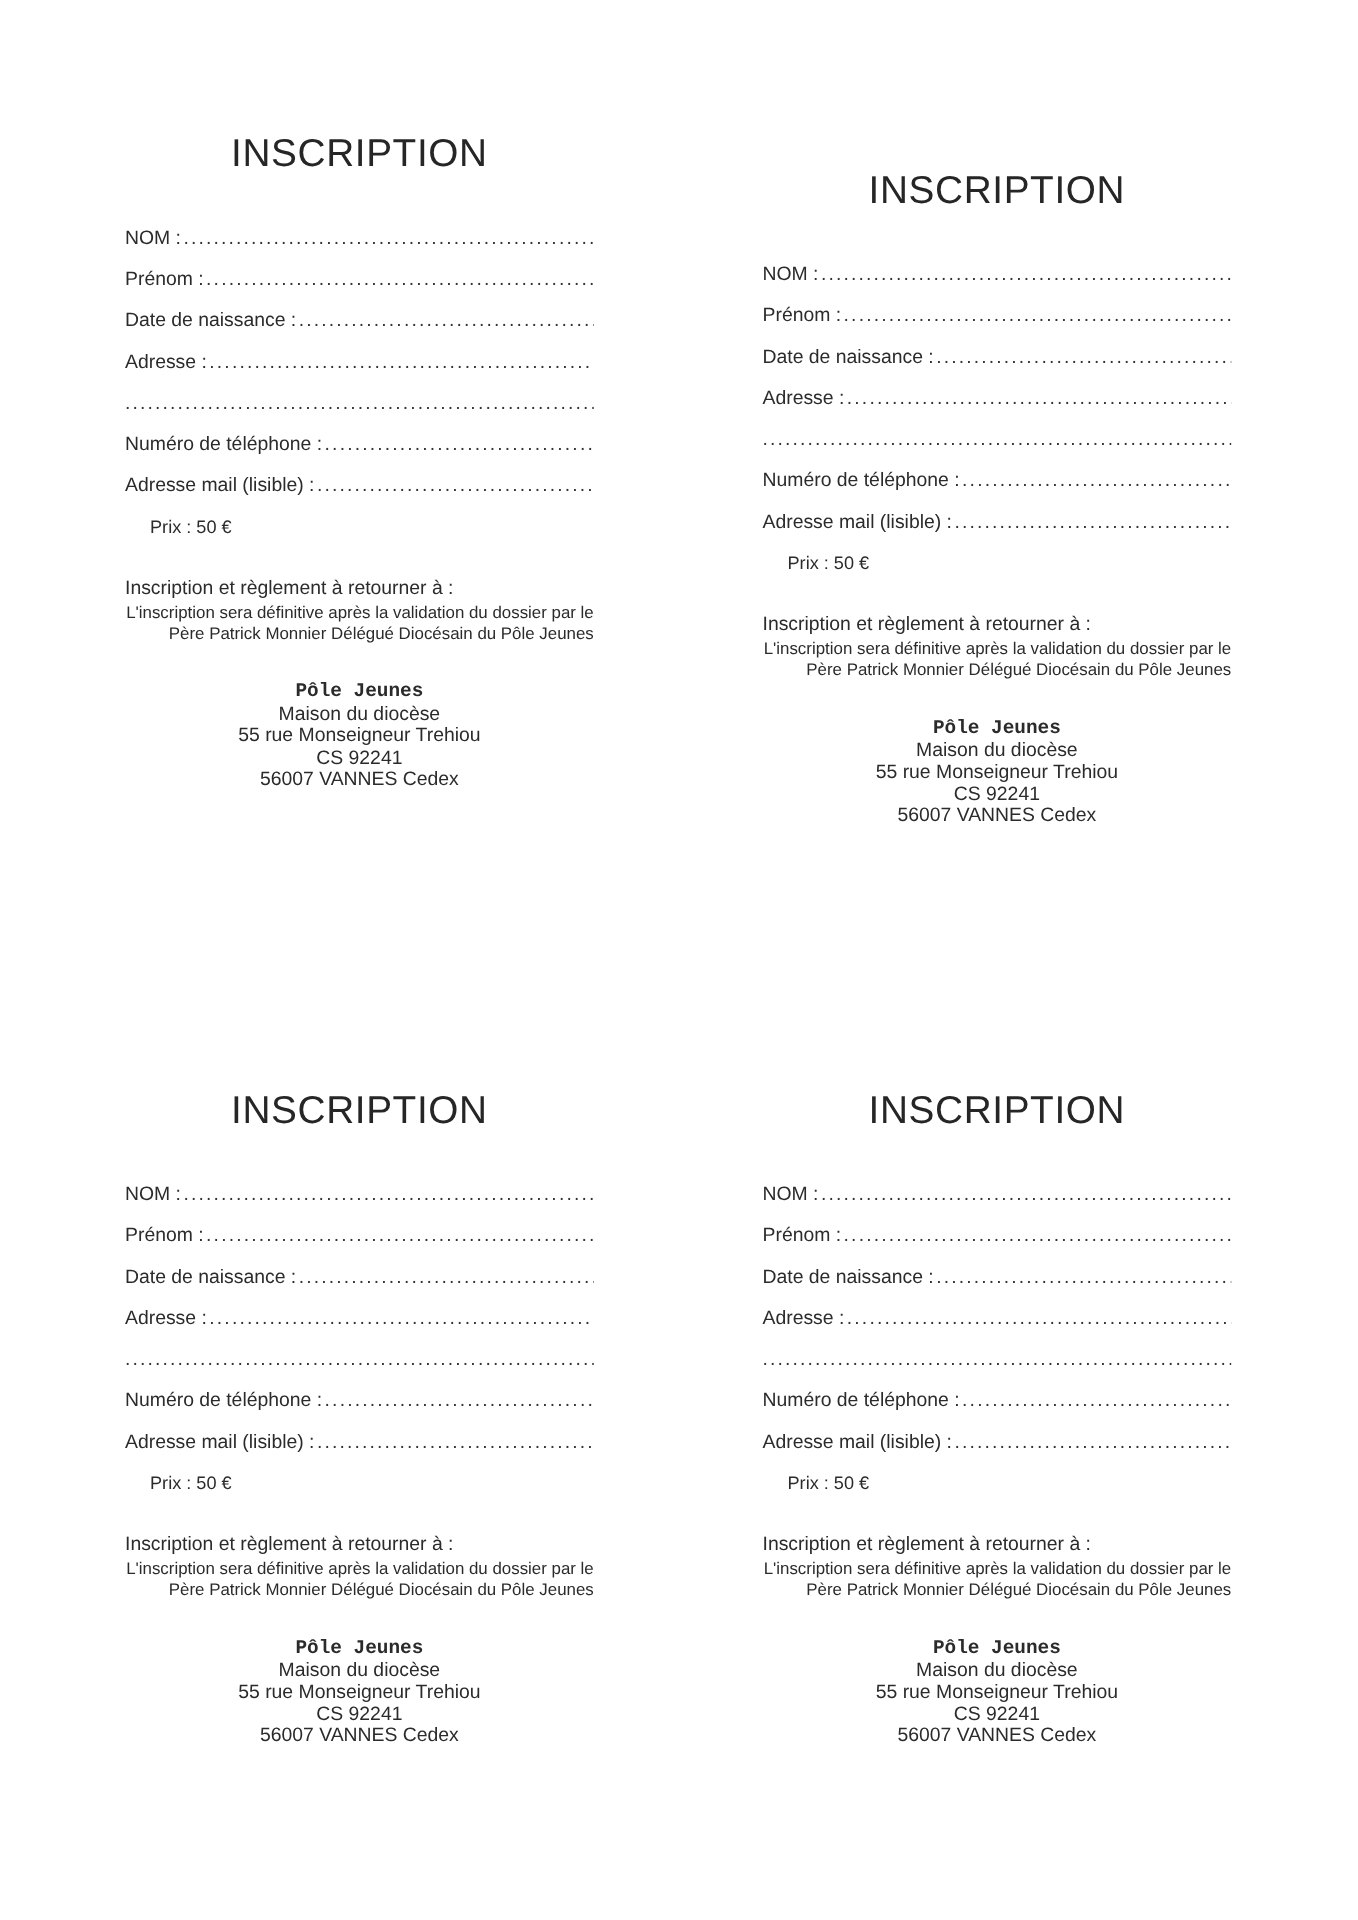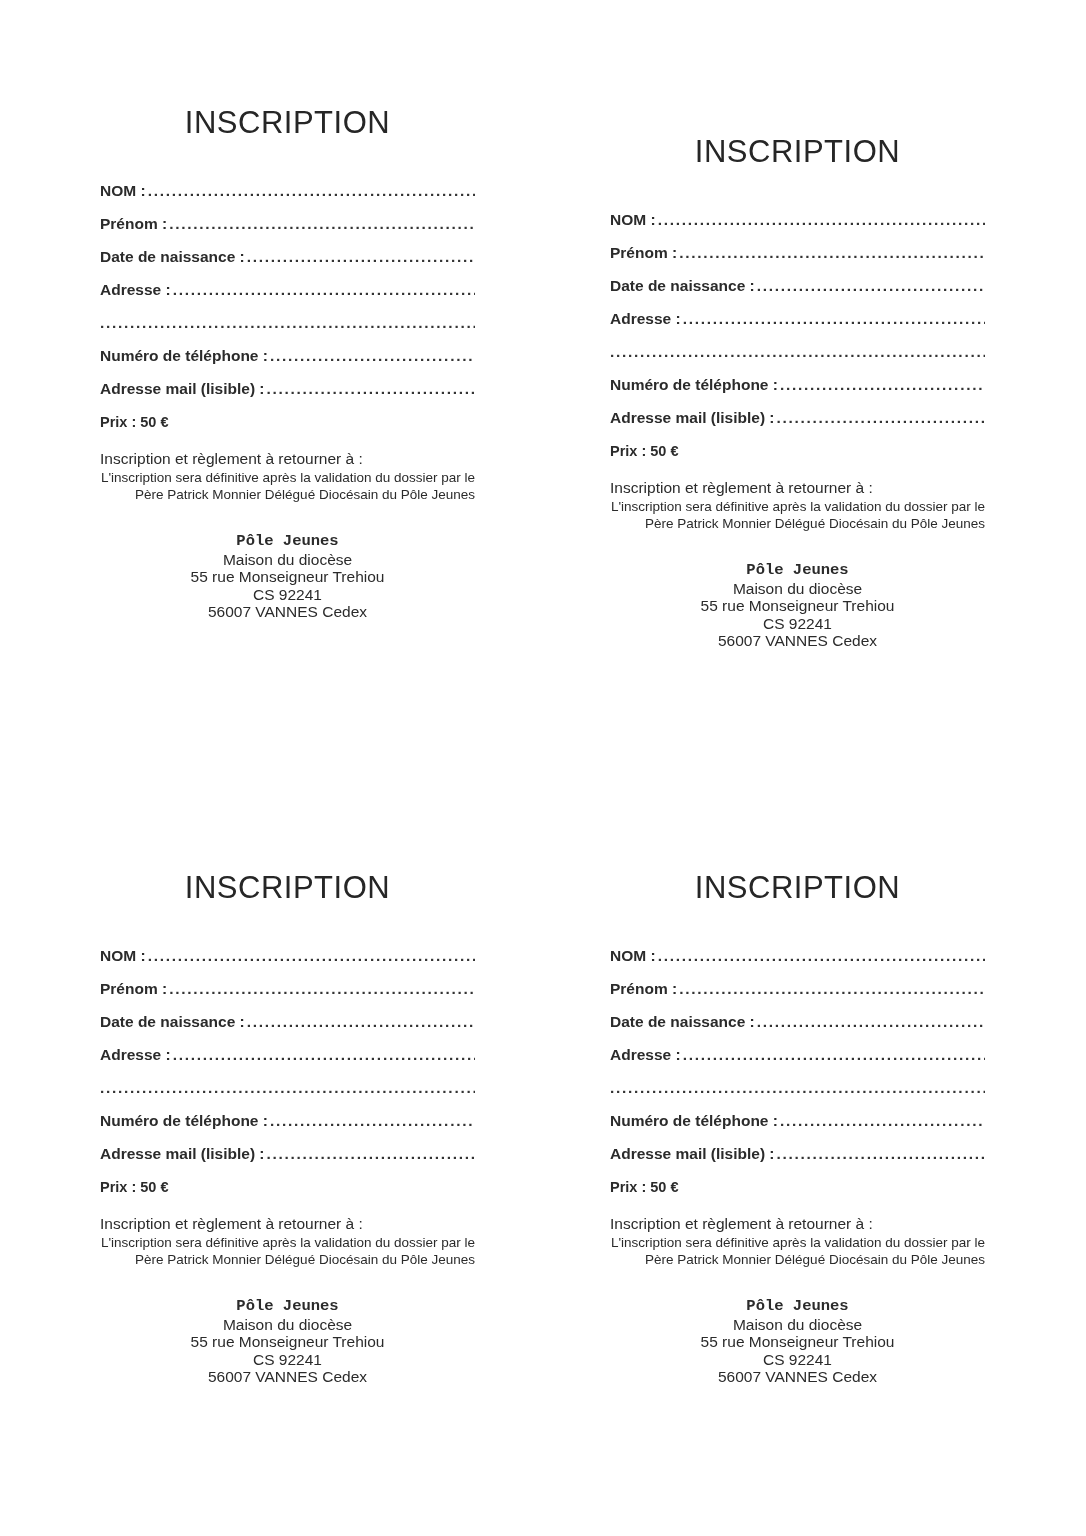--- a/index.html
+++ b/index.html
@@ -27,33 +27,32 @@
     letter-spacing:0.5px;
     color:#262626;
   }
   .fields { margin-top:40px; }
   .row {
     height:33px;
     display:flex;
     align-items:flex-start;
     font-size:15.5px;
     line-height:20px;
-    font-weight:bold;
   }
   .lbl { white-space:nowrap; padding-right:2px; }
   .dots {
     flex:1;
     overflow:hidden;
     white-space:nowrap;
     letter-spacing:1.7px;
     color:#333333;
   }
-  .price { font-size:14.5px; }
-
-  .return { margin-top:4px; }
+  .price { font-size:14.5px;margin-left:20px; }
+
+  .return { margin-top:16px; }
   .return-heading { font-size:15.5px; line-height:20px; }
   .return-note { font-size:13.5px; line-height:17px;text-align:right; }
 
   .addr {
     margin-top:30px;
     text-align:center;
     font-size:15.5px;
     line-height:17.5px;
   }
   .addr-org { font-weight:bold;font-family:Liberation Mono, monospace; }

